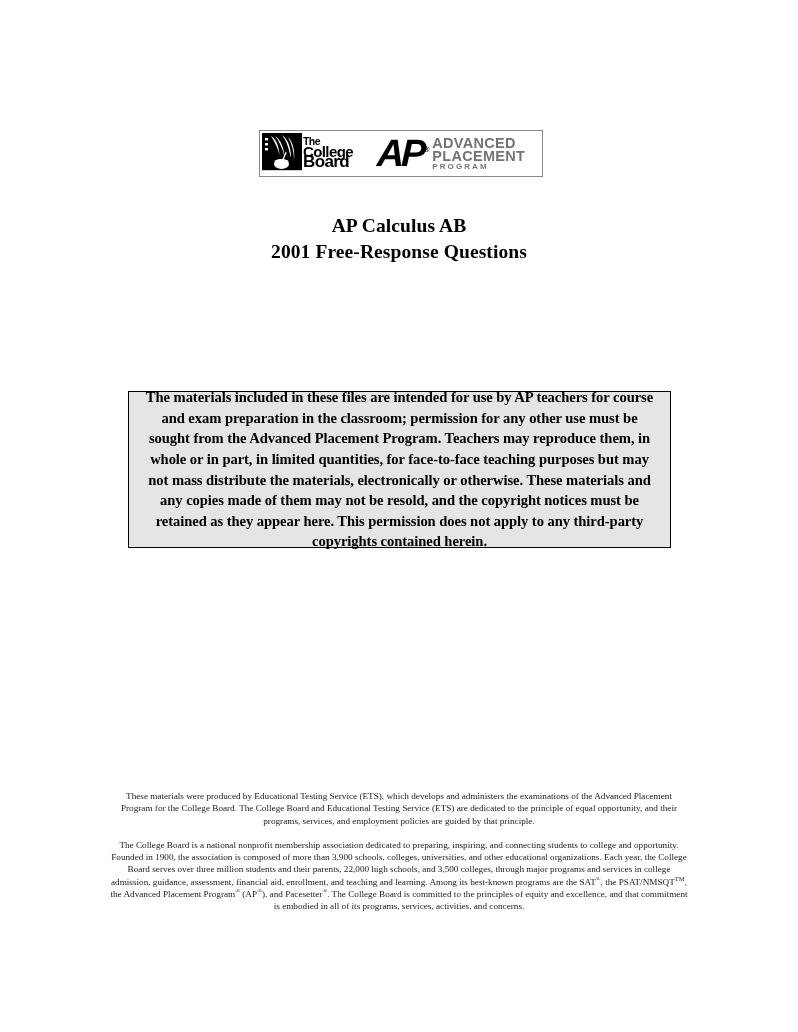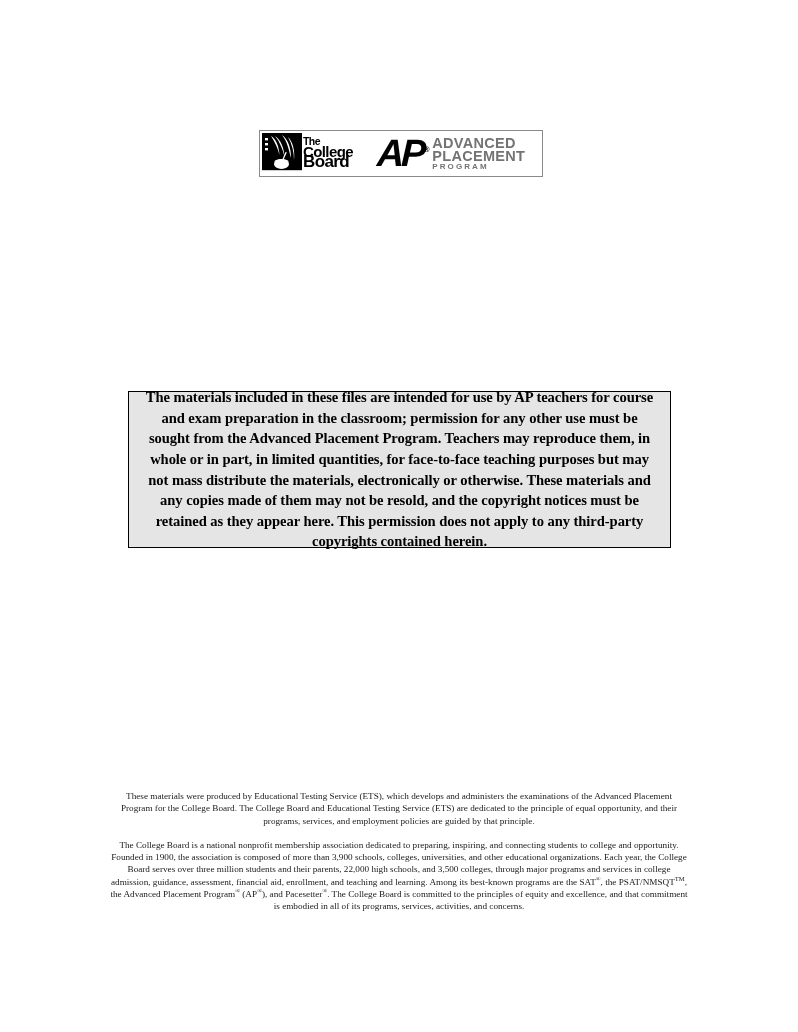--- a/index.html
+++ b/index.html
@@ -200,20 +200,24 @@
       <span class="ap-big"><span>AP</span><span class="ap-reg">®</span></span>
       <span class="ap-words">
         <span class="ap-adv">ADVANCED</span>
         <span class="ap-plc">PLACEMENT</span>
         <span class="ap-prog">PROGRAM</span>
       </span>
     </div>
 
   </div>
 
+  <div class="doc-title">
+    <span>AP Calculus AB</span>
+    <span>2001 Free-Response Questions</span>
+  </div>
 
   <div class="permission-box">
     <div class="permission-text">The materials included in these files are intended for use by AP teachers for course and exam preparation in the classroom; permission for any other use must be sought from the Advanced Placement Program. Teachers may reproduce them, in whole or in part, in limited quantities, for face-to-face teaching purposes but may not mass distribute the materials, electronically or otherwise. These materials and any copies made of them may not be resold, and the copyright notices must be retained as they appear here. This permission does not apply to any third-party copyrights contained herein.</div>
   </div>
 
   <div class="footer">
 
     <p class="footer-para fp1">These materials were produced by Educational Testing Service (ETS), which develops and administers the examinations of the Advanced Placement Program for the College Board. The College Board and Educational Testing Service (ETS) are dedicated to the principle of equal opportunity, and their programs, services, and employment policies are guided by that principle.</p>
 
     <p class="footer-para fp2"><span>The College Board is a national nonprofit membership association dedicated to preparing, inspiring, and connecting students to college and opportunity. Founded in 1900, the association is composed of more than 3,900 schools, colleges, universities, and other educational organizations. Each year, the College Board serves over three million students and their parents, 22,000 high schools, and 3,500 colleges, through major programs and services in college admission, guidance, assessment, financial aid, enrollment, and teaching and learning. Among its best-known programs are the SAT</span><sup>®</sup><span>, the PSAT/NMSQT</span><span class="tm">TM</span><span>, the Advanced Placement Program</span><sup>®</sup><span> (AP</span><sup>®</sup><span>), and Pacesetter</span><sup>®</sup><span>. The College Board is committed to the principles of equity and excellence, and that commitment is embodied in all of its programs, services, activities, and concerns.</span></p>

